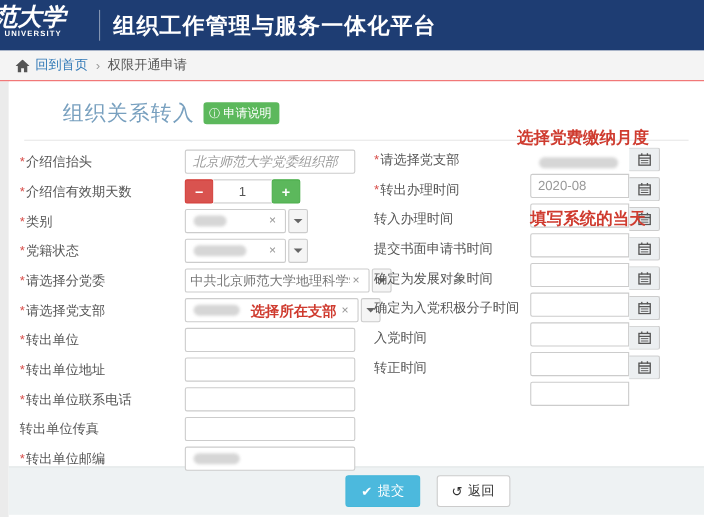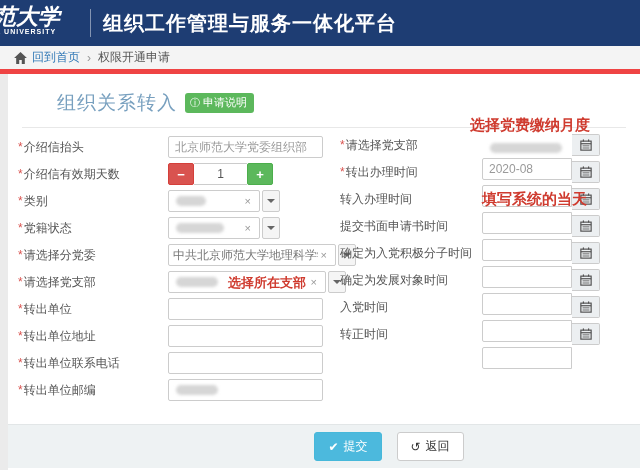--- a/index.html
+++ b/index.html
@@ -16,21 +16,21 @@
     font-family:"Liberation Sans",sans-serif;}
   
   .header{height:46px;background:var(--header-bg);display:flex;align-items:center;overflow:hidden;}
   .logo{width:88px;height:46px;overflow:hidden;flex:none;color:#fff;padding-top:4px;}
   .logo-cn{font-family:"DejaVu Serif",serif;font-style:italic;font-weight:bold;
     font-size:22px;line-height:24px;margin-left:-6px;white-space:nowrap;}
   .logo-en{font-size:7px;font-weight:bold;letter-spacing:1px;margin-left:-4px;white-space:nowrap;}
   .header-divider{width:1px;height:28px;background:rgba(255,255,255,.45);margin:0 12px 0 2px;flex:none;}
   .header-title{color:#fff;font-size:20px;font-weight:bold;letter-spacing:1px;white-space:nowrap;}
   
-  .breadcrumb{height:28px;background:#f4f4f4;border-bottom:5px solid #ef4444;
+  .breadcrumb{height:28px;background:#f4f4f4;border-bottom:1px solid #ef4444;
     display:flex;align-items:center;padding-left:14px;font-size:12px;color:#666;}
   .home-icon{display:inline-flex;margin-right:5px;}
   .bc-link{color:var(--link-blue);text-decoration:none;cursor:pointer;}
   .bc-sep{margin:0 7px;color:#999;}
   .bc-current{color:#555;}
   
   .left-sliver{position:absolute;left:0;top:74px;width:8px;height:396px;background:#ebebeb;}
   
   .main{margin-left:8px;background:#fff;position:relative;height:401px;}
   .page-head{padding:16px 0 0 22px;display:flex;align-items:center;}
@@ -42,21 +42,21 @@
   
   .form-area{position:relative;height:296px;}
   .col-left{position:absolute;left:10px;top:8px;width:320px;}
   .col-right{position:absolute;left:332px;top:6px;width:300px;}
   .row{display:flex;align-items:center;height:22px;margin-bottom:5px;position:relative;}
   .lbl{width:150px;flex:none;padding-right:8px;font-size:12px;color:#555;white-space:nowrap;}
   .col-right .lbl{width:142px;}
   .req{color:var(--req-red);margin-right:1px;}
   .inp{height:22px;border:1px solid #ccc;border-radius:2px;font-size:12px;color:#9a9a9a;
     padding:0 6px;font-family:inherit;background:#fff;outline:none;}
-  .w-text{width:155px;}
+  .w-text{width:155px;font-style:italic;}
   .w-date{width:90px;border-radius:2px 0 0 2px;margin-top:48px;}
   .ctrlwrap{position:relative;display:flex;align-items:center;}
   .blob{position:absolute;left:8px;top:6px;height:10px;border-radius:5px;
     background:#d6d6d6;filter:blur(1.5px);pointer-events:none;}
   
   .step{width:26px;height:22px;border-radius:2px;color:#fff;font-size:13px;font-weight:bold;
     display:flex;align-items:center;justify-content:center;cursor:pointer;border:1px solid;}
   .step-minus{background:var(--req-red);border-color:#d43f3a;}
   .step-plus{background:var(--badge-green);border-color:#4cae4c;}
   .step-val{width:53px;height:22px;border:1px solid #ccc;border-left:none;border-right:none;
@@ -203,20 +203,26 @@
             <input class="inp w-text" style="">
           </span>
         </div>
         <div class="row">
           <label class="lbl"><span class="req">*</span><span>转出单位联系电话</span></label>
           <span class="ctrlwrap">
             <input class="inp w-text" style="">
           </span>
         </div>
         <div class="row">
+          <label class="lbl"><span>转出单位传真</span></label>
+          <span class="ctrlwrap">
+            <input class="inp w-text" style="">
+          </span>
+        </div>
+        <div class="row">
           <label class="lbl"><span class="req">*</span><span>转出单位邮编</span></label>
           <span class="ctrlwrap">
             <input class="inp w-text" style="">
             <span class="blob" style="width: 42px;"></span>
           </span>
         </div>
       </div>
     <div class="col-right" id="col-right">
       <div class="ann ann-top">选择党费缴纳月度</div>
     <div class="row">
@@ -279,37 +285,37 @@
                 <line x1="1" y1="5.5" x2="13" y2="5.5" stroke="#555" stroke-width="1.4"></line>
                 <line x1="4" y1="0.5" x2="4" y2="3" stroke="#555" stroke-width="1.4"></line>
                 <line x1="10" y1="0.5" x2="10" y2="3" stroke="#555" stroke-width="1.4"></line>
                 <line x1="3" y1="8" x2="11" y2="8" stroke="#555"></line>
                 <line x1="3" y1="10.5" x2="11" y2="10.5" stroke="#555"></line>
               </svg>
             </span>
           </span>
         </div>
         <div class="row">
+          <label class="lbl"><span>确定为发展对象时间</span></label>
+          <span class="ctrlwrap">
+            <input class="inp w-date" style="">
+            <span class="cal-addon">
+              <svg width="12" height="12" viewBox="0 0 14 14">
+                <rect x="1" y="2.5" width="12" height="10.5" fill="none" stroke="#555" stroke-width="1.4"></rect>
+                <line x1="1" y1="5.5" x2="13" y2="5.5" stroke="#555" stroke-width="1.4"></line>
+                <line x1="4" y1="0.5" x2="4" y2="3" stroke="#555" stroke-width="1.4"></line>
+                <line x1="10" y1="0.5" x2="10" y2="3" stroke="#555" stroke-width="1.4"></line>
+                <line x1="3" y1="8" x2="11" y2="8" stroke="#555"></line>
+                <line x1="3" y1="10.5" x2="11" y2="10.5" stroke="#555"></line>
+              </svg>
+            </span>
+          </span>
+        </div>
+        <div class="row">
           <label class="lbl"><span>确定为入党积极分子时间</span></label>
-          <span class="ctrlwrap">
-            <input class="inp w-date" style="">
-            <span class="cal-addon">
-              <svg width="12" height="12" viewBox="0 0 14 14">
-                <rect x="1" y="2.5" width="12" height="10.5" fill="none" stroke="#555" stroke-width="1.4"></rect>
-                <line x1="1" y1="5.5" x2="13" y2="5.5" stroke="#555" stroke-width="1.4"></line>
-                <line x1="4" y1="0.5" x2="4" y2="3" stroke="#555" stroke-width="1.4"></line>
-                <line x1="10" y1="0.5" x2="10" y2="3" stroke="#555" stroke-width="1.4"></line>
-                <line x1="3" y1="8" x2="11" y2="8" stroke="#555"></line>
-                <line x1="3" y1="10.5" x2="11" y2="10.5" stroke="#555"></line>
-              </svg>
-            </span>
-          </span>
-        </div>
-        <div class="row">
-          <label class="lbl"><span>确定为发展对象时间</span></label>
           <span class="ctrlwrap">
             <input class="inp w-date" style="">
             <span class="cal-addon">
               <svg width="12" height="12" viewBox="0 0 14 14">
                 <rect x="1" y="2.5" width="12" height="10.5" fill="none" stroke="#555" stroke-width="1.4"></rect>
                 <line x1="1" y1="5.5" x2="13" y2="5.5" stroke="#555" stroke-width="1.4"></line>
                 <line x1="4" y1="0.5" x2="4" y2="3" stroke="#555" stroke-width="1.4"></line>
                 <line x1="10" y1="0.5" x2="10" y2="3" stroke="#555" stroke-width="1.4"></line>
                 <line x1="3" y1="8" x2="11" y2="8" stroke="#555"></line>
                 <line x1="3" y1="10.5" x2="11" y2="10.5" stroke="#555"></line>

